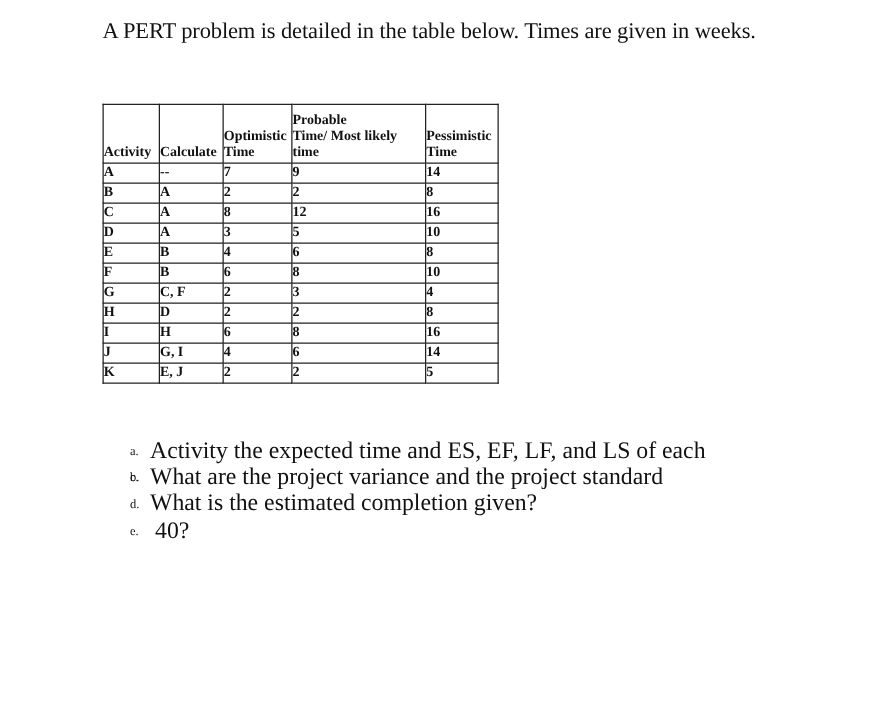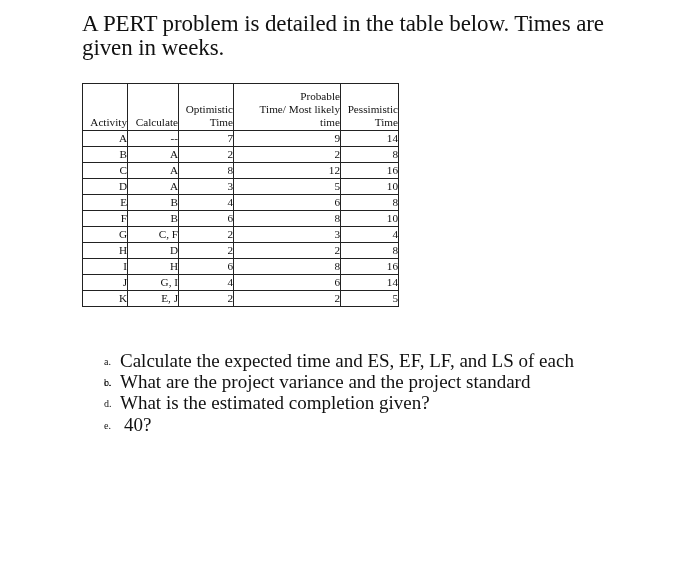--- a/index.html
+++ b/index.html
@@ -2,31 +2,31 @@
 <html><head>
   <meta charset="utf-8">
   <style>
     html, body { margin: 0; padding: 0; background: #ffffff; }
     body {
       width: 700px; height: 563px; position: relative; overflow: hidden;
       font-family: "Liberation Serif", "DejaVu Serif", serif; color: #111;
     }
     .intro {
       position: absolute; left: 82px; top: 12px; width: 560px;
-      font-size: 23px; line-height: 24px; letter-spacing: -0.1px;
+      font-size: 18px; line-height: 24px; letter-spacing: -0.1px;
     }
     table.pert {
       position: absolute; left: 82px; top: 83px;
       border-collapse: collapse;
       font-size: 11.2px; line-height: 13px;
       table-layout: fixed;
     }
     table.pert th, table.pert td {
       border: 1.6px solid #222;
-      text-align: right; padding: 0; font-weight: normal;
+      text-align: left; padding: 0; font-weight: bold;
       white-space: nowrap; overflow: hidden;
     }
     table.pert th { vertical-align: bottom; height: 45px; padding-bottom: 1px; }
     table.pert td { height: 15px; }
     .questions {
       position: absolute; left: 104px; top: 350px; width: 520px;
       font-size: 19px; line-height: 21.2px;
     }
     .q { position: relative; padding-left: 16px; }
     .q .marker {
@@ -142,18 +142,18 @@
         <td>K</td>
         <td>E, J</td>
         <td>2</td>
         <td>2</td>
         <td>5</td>
       </tr>
     </tbody>
 </table>
 
 <div class="questions" id="questions">
-    <div class="q"><span class="marker">a.</span><span>Calculate the expected time and ES, EF, LF, and LS of each</span></div>
+    <div class="q"><span class="marker">a.</span><span>Activity the expected time and ES, EF, LF, and LS of each</span></div>
     <div class="q"><span class="marker">b.</span></div>
     <div class="q"><span class="marker">c.</span><span>What are the project variance and the project standard</span></div>
     <div class="q"><span class="marker">d.</span><span>What is the estimated completion given?</span></div>
     <div class="q"><span class="marker">e.</span><span class="cont">40?</span></div>
   </div>
 
 </body></html>

